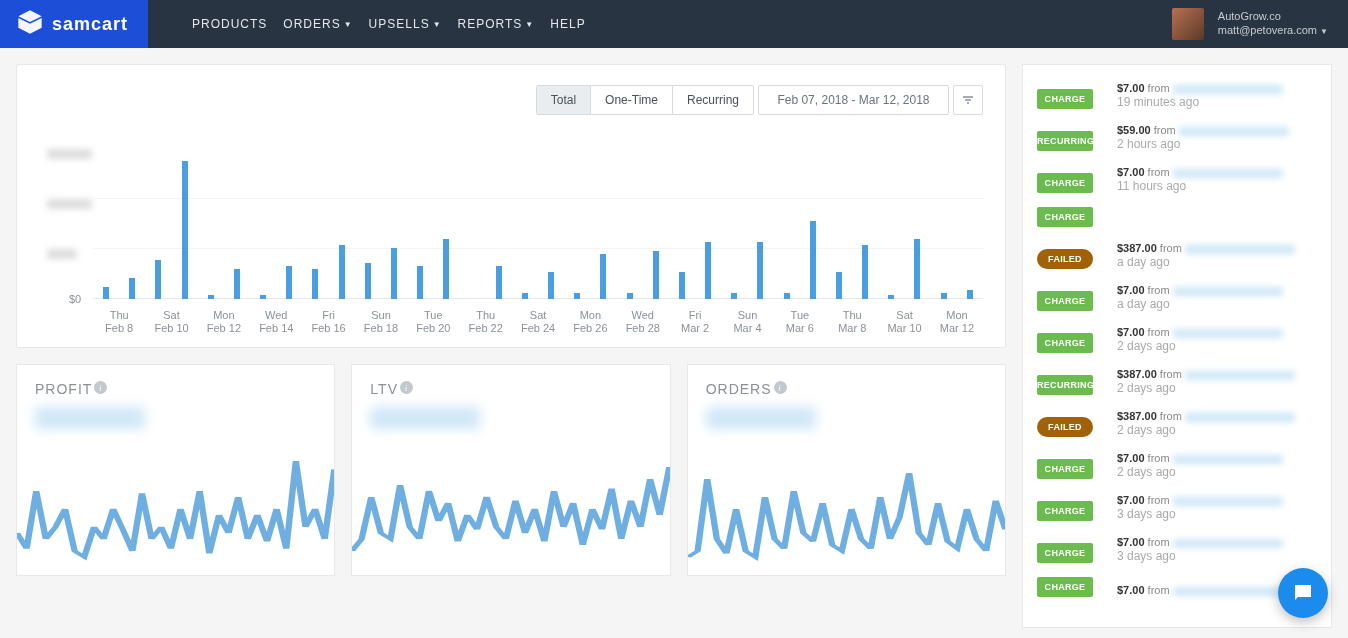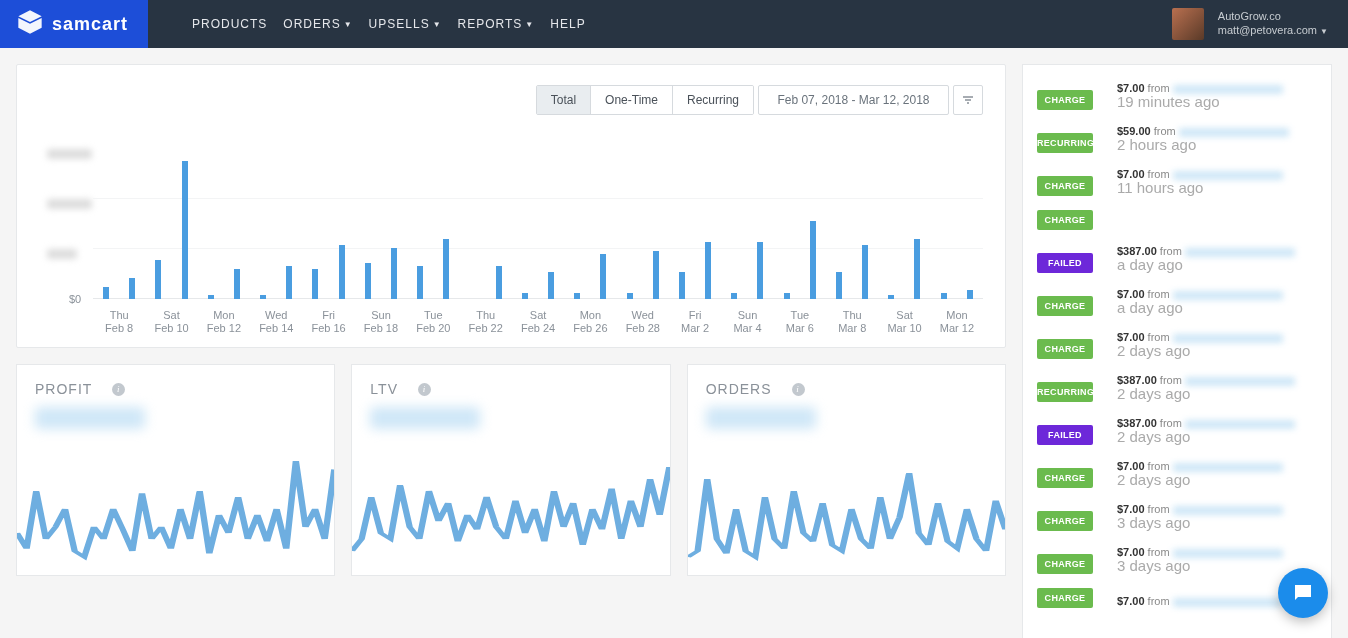--- a/index.html
+++ b/index.html
@@ -32,38 +32,38 @@
 .blur-small { width: 45px; height: 10px; background: #ddd; filter: blur(3px); border-radius: 3px; margin: 2px 0; }
 .chart-area { margin-top: 20px; position: relative; height: 200px; }
 .y-zero { position: absolute; left: 30px; bottom: 36px; font-size: 11px; color: #8a9199; transform: translateY(50%); }
 .bars { position: absolute; left: 54px; right: 0; bottom: 36px; height: 150px; display: flex; align-items: flex-end; }
 .bar { width: 6px; background: #4a9de0; margin: 0 auto; }
 .bar-slot { flex: 1; display: flex; justify-content: center; align-items: flex-end; height: 100%; }
 .x-axis { position: absolute; left: 54px; right: 0; bottom: 0; display: flex; }
 .x-tick { flex: 2; text-align: center; font-size: 11px; color: #8a9199; line-height: 13px; }
 .mini-row { display: flex; gap: 16px; }
 .mini-card { flex: 1; background: #fff; border: 1px solid #e6e8ea; padding: 16px 18px 0 18px; height: 212px; display: flex; flex-direction: column; }
-.mini-title { color: #8a9199; font-size: 14px; letter-spacing: 1px; font-weight: 500; display: flex; align-items: center; gap: 20px; }
+.mini-title { color: #8a9199; font-size: 14px; letter-spacing: 1px; font-weight: 500; display: flex; align-items: flex-start; gap: 2px; }
 .info-icon { width: 13px; height: 13px; border-radius: 50%; background: #c2c8ce; color: #fff; font-size: 9px; display: flex; align-items: center; justify-content: center; font-style: italic; font-family: serif; }
 .spark { flex: 1; position: relative; }
 .spark svg { position: absolute; bottom: 0; left: -18px; right: -18px; width: calc(100% + 36px); height: 120px; }
 .spark path { fill: none; stroke: #6eaee0; stroke-width: 2; }
 .right-col { width: 310px; }
 .live-card { background: #fff; border: 1px solid #e6e8ea; padding: 16px 14px; height: 100%; }
 .live-title { color: #6a737c; font-size: 18px; letter-spacing: 1px; font-weight: 500; margin-bottom: 16px; }
 .live-item { display: flex; gap: 24px; margin-bottom: 14px; align-items: flex-end; }
 .badge { font-size: 9px; font-weight: 700; color: #fff; padding: 5px 0; width: 56px; text-align: center; border-radius: 2px; letter-spacing: 0.3px; }
 .badge.charge { background: #6bbb4e; }
 .badge.recurring { background: #6bbb4e; }
-.badge.failed { background: #6d28d9; }
+.badge.failed { background: #a16207; border-radius: 10px; }
 .live-text { flex: 1; font-size: 11px; color: #556; line-height: 14px; }
 .live-amt { font-weight: 700; color: #333; }
 .live-from { color: #888; }
 .live-blur { display: inline-block; width: 110px; height: 9px; background: #cfe7f7; filter: blur(3px); border-radius: 2px; vertical-align: middle; }
-.live-time { color: #aaa; font-size: 15px; }
+.live-time { color: #aaa; font-size: 12px; }
 .chat-bubble { position: fixed; right: 20px; bottom: 20px; width: 50px; height: 50px; background: #1b8ceb; border-radius: 50%; display: flex; align-items: center; justify-content: center; box-shadow: 0 4px 12px rgba(0,0,0,0.25); cursor: pointer; }
 .chat-bubble svg { width: 24px; height: 24px; fill: #fff; }
 .baseline { position: absolute; left: 54px; right: 0; bottom: 36px; height: 1px; background: #e6e8ea; }
 .gridline1 { position: absolute; left: 54px; right: 0; bottom: 86px; height: 1px; background: #f3f4f5; }
 .gridline2 { position: absolute; left: 54px; right: 0; bottom: 136px; height: 1px; background: #f3f4f5; }
 </style>
 </head>
 <body>
 
 <div class="topnav">

